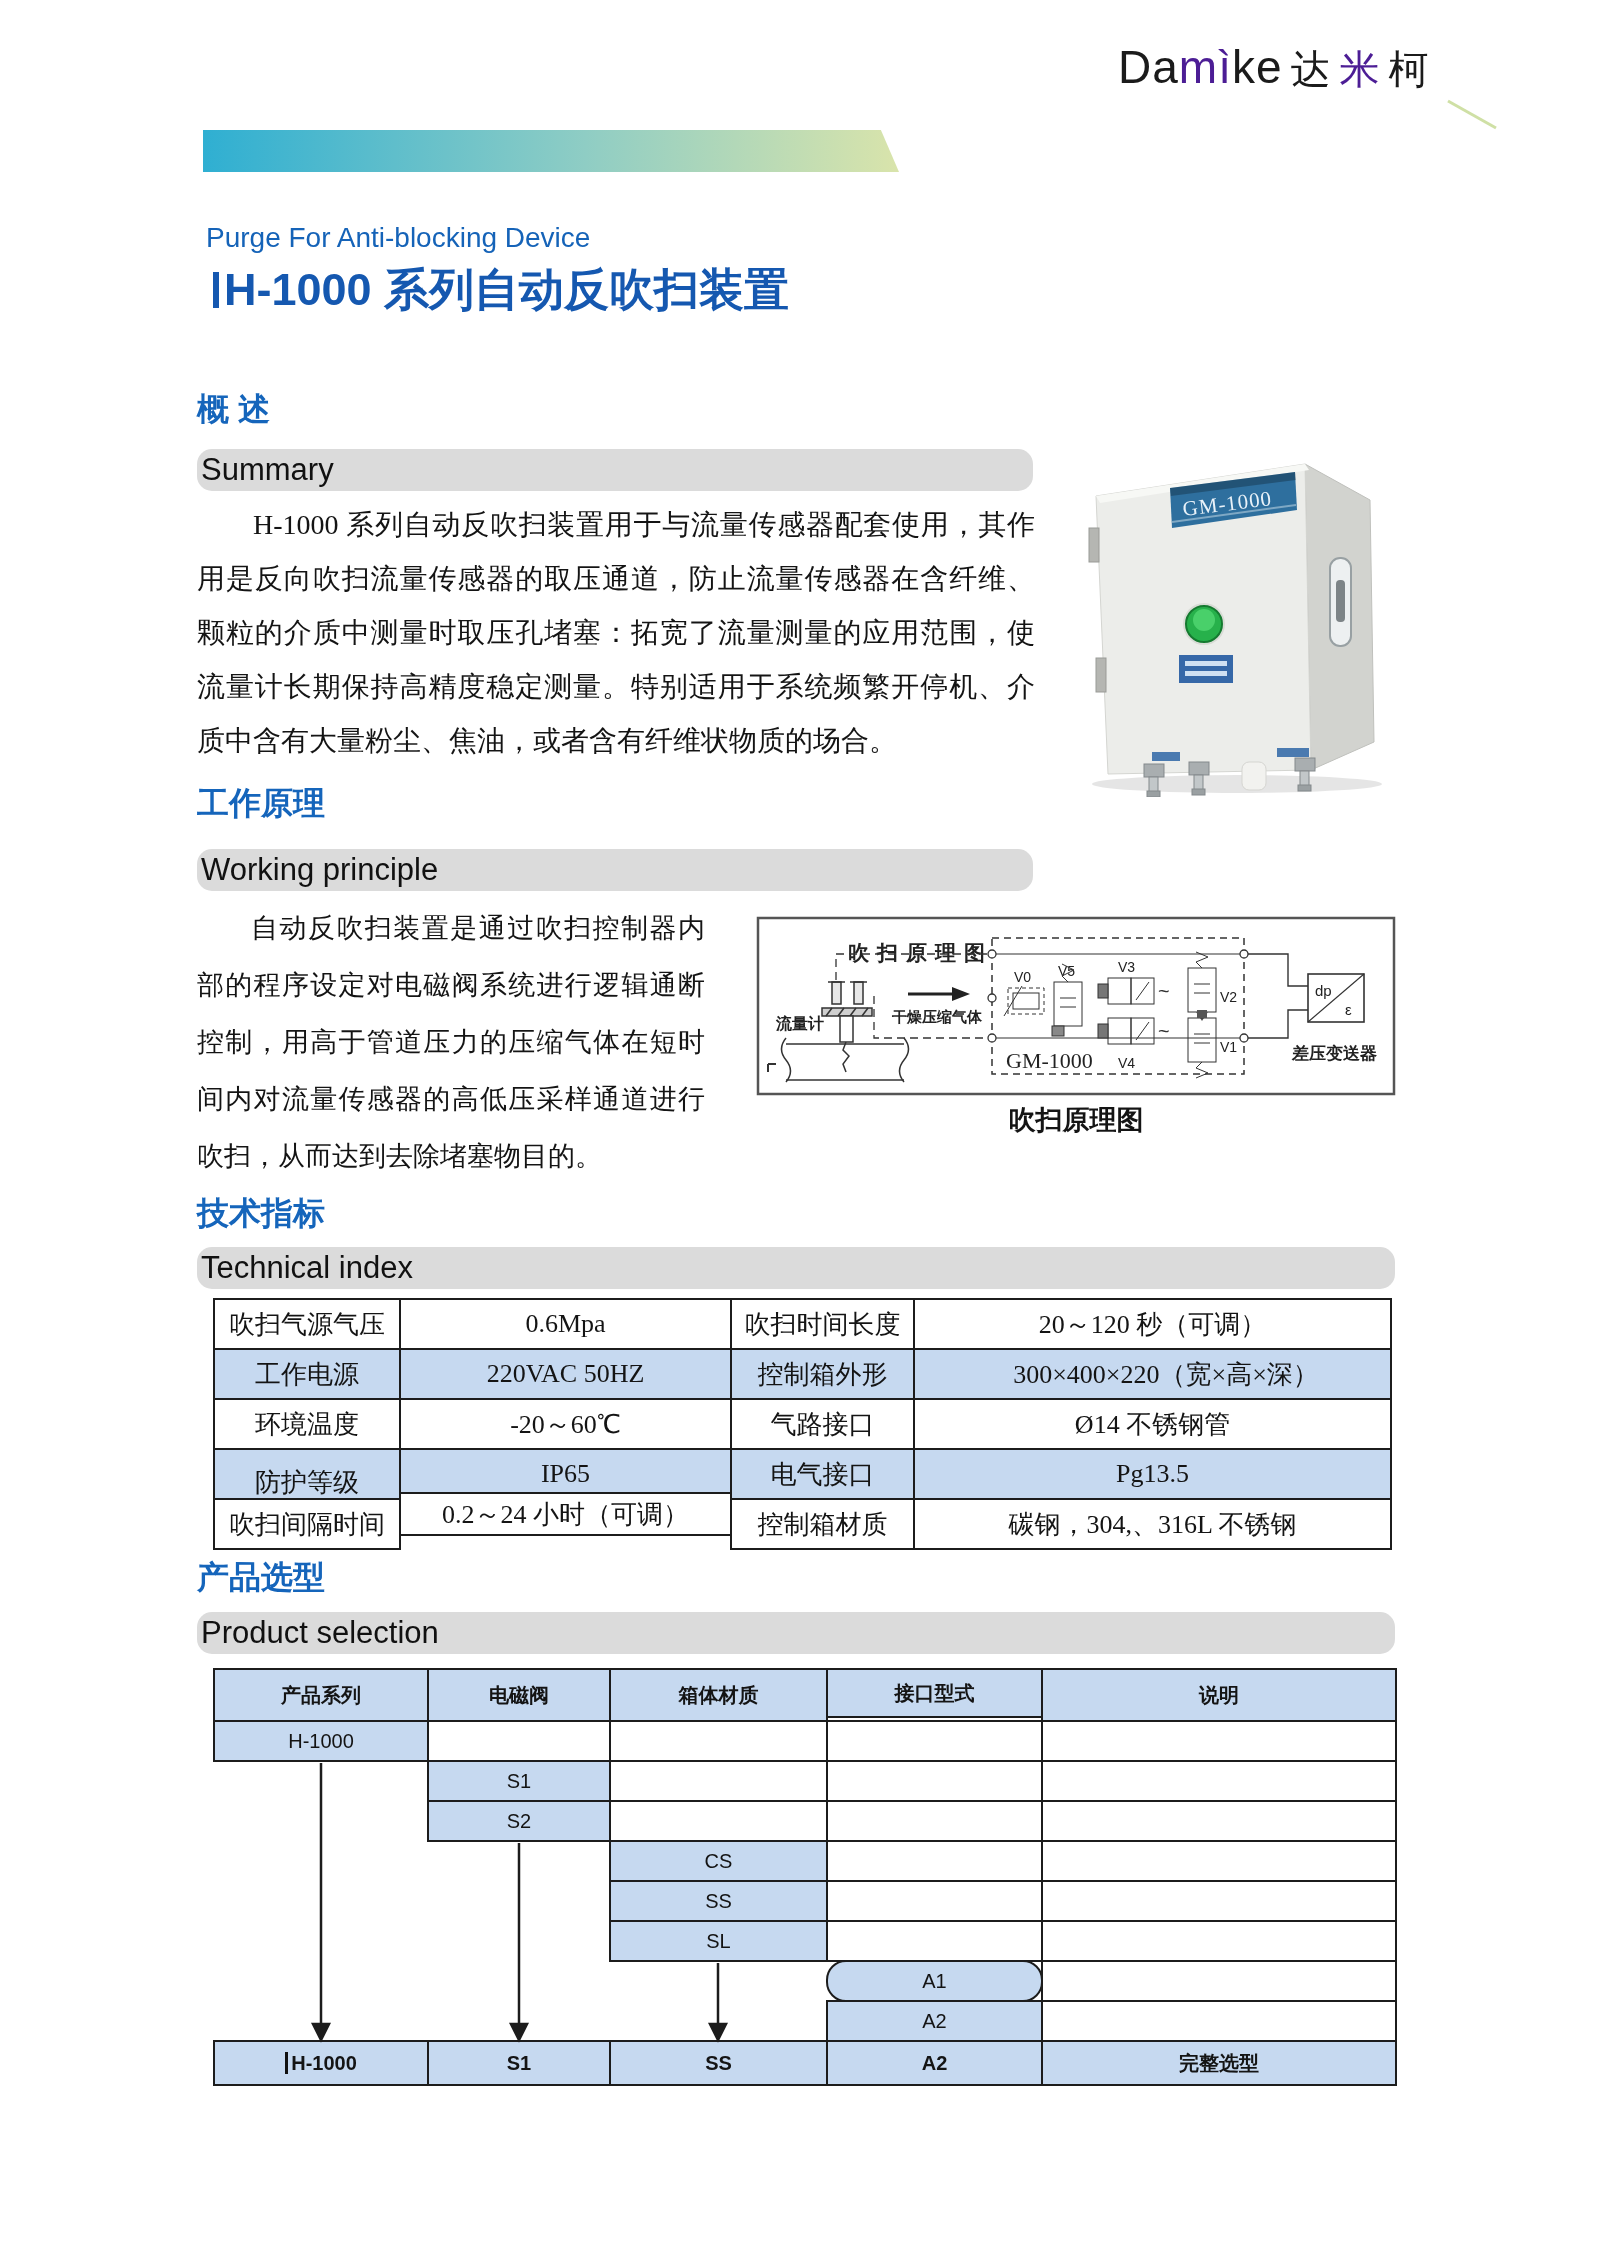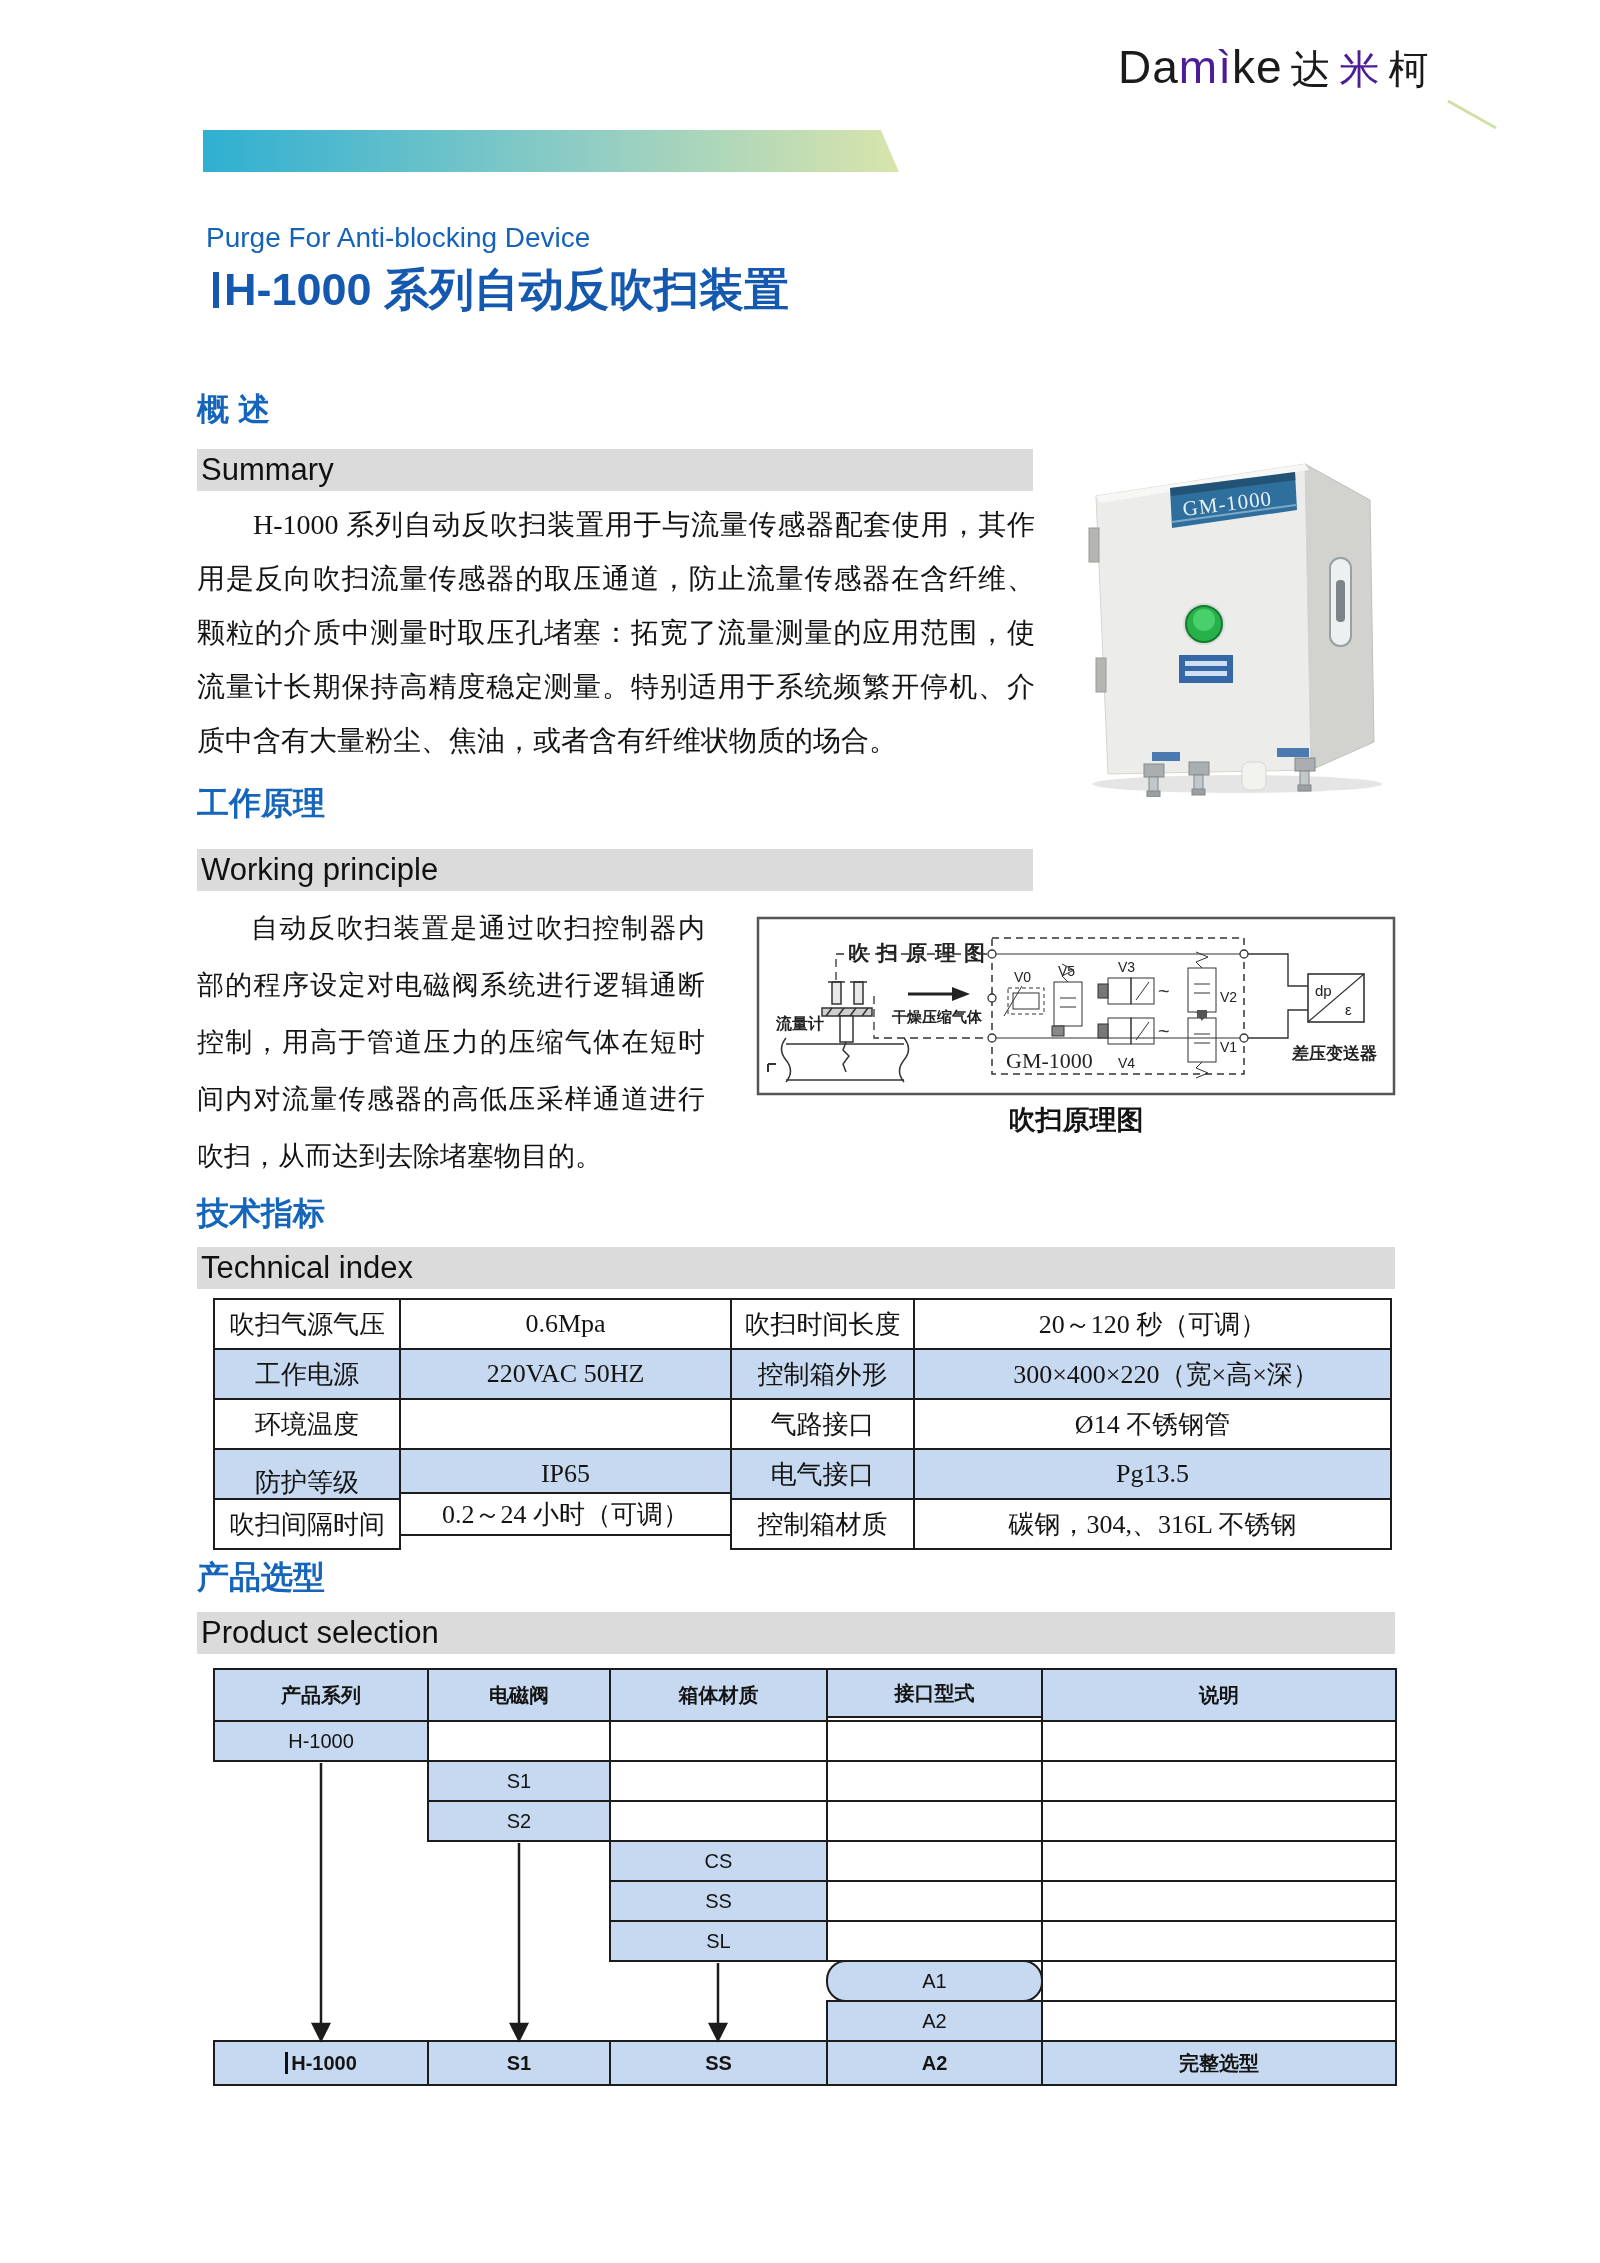--- a/index.html
+++ b/index.html
@@ -16,21 +16,21 @@
           background:linear-gradient(90deg,#2fafd2 0%,#8fcdc4 55%,#d9e4ab 100%);
           clip-path:polygon(0 0,97.4% 0,100% 100%,0 100%);}
   .subtitle{left:206px;top:222px;font-size:28px;font-weight:500;color:#1563b8;}
   .pagetitle{left:213px;top:260px;font-size:45px;font-weight:bold;color:#1558b0;
              display:flex;align-items:center;}
   .glitch-bar{display:inline-block;width:6px;height:36px;background:#1558b0;margin-right:5px;}
   .glitch-bar.small{width:3px;height:22px;background:#111;margin-right:3px;}
   
   .zh-head{font-size:32px;font-weight:bold;color:#1565bb;}
   .gray-bar{height:42px;background:#dbdbdb;font-size:31px;color:#111;
-            line-height:42px;padding-left:4px;box-sizing:border-box;}
+            line-height:42px;padding-left:4px;box-sizing:border-box;border-radius:15px;}
   .body-text{font-family:"Liberation Serif",serif;color:#141414;
              text-align:justify;text-indent:2em;}
   
   .cell{position:absolute;box-sizing:border-box;border:2px solid #1c1c1c;
         display:flex;align-items:center;justify-content:center;background:#fff;}
   .cell.blue{background:#c6d9f0;}
   .tech-cell{font-family:"Liberation Serif",serif;font-size:26px;}
   .sel-cell{font-size:20px;}
   .sel-head{font-weight:bold;}
   .sel-foot{font-weight:bold;}
@@ -226,20 +226,21 @@
   <div class="cell tech-cell" style="left:186px;top:0;width:333px;height:52px;">0.6Mpa</div>
   <div class="cell tech-cell" style="left:517px;top:0;width:185px;height:52px;">吹扫时间长度</div>
   <div class="cell tech-cell" style="left:700px;top:0;width:479px;height:52px;">20～120 秒（可调）</div>
 
   <div class="cell tech-cell blue" style="left:0;top:50px;width:188px;height:52px;">工作电源</div>
   <div class="cell tech-cell blue" style="left:186px;top:50px;width:333px;height:52px;">220VAC 50HZ</div>
   <div class="cell tech-cell blue" style="left:517px;top:50px;width:185px;height:52px;">控制箱外形</div>
   <div class="cell tech-cell blue" style="left:700px;top:50px;width:479px;height:52px;padding-left:27px;">300×400×220（宽×高×深）</div>
 
   <div class="cell tech-cell" style="left:0;top:100px;width:188px;height:52px;">环境温度</div>
+  <div class="cell tech-cell" style="left:186px;top:100px;width:333px;height:52px;">-20～60℃</div>
   <div class="cell tech-cell" style="left:517px;top:100px;width:185px;height:52px;">气路接口</div>
   <div class="cell tech-cell" style="left:700px;top:100px;width:479px;height:52px;">Ø14 不锈钢管</div>
 
   <div class="cell tech-cell blue" style="left:0;top:150px;width:188px;height:68px;">防护等级</div>
   <div class="cell tech-cell blue" style="left:186px;top:150px;width:333px;height:52px;">IP65</div>
   <div class="cell tech-cell blue" style="left:517px;top:150px;width:185px;height:52px;">电气接口</div>
   <div class="cell tech-cell blue" style="left:700px;top:150px;width:479px;height:52px;">Pg13.5</div>
 
   <div class="cell tech-cell" style="left:0;top:200px;width:188px;height:52px;">吹扫间隔时间</div>
   <div class="cell tech-cell" style="left:186px;top:194px;width:333px;height:44px;">0.2～24 小时（可调）</div>

